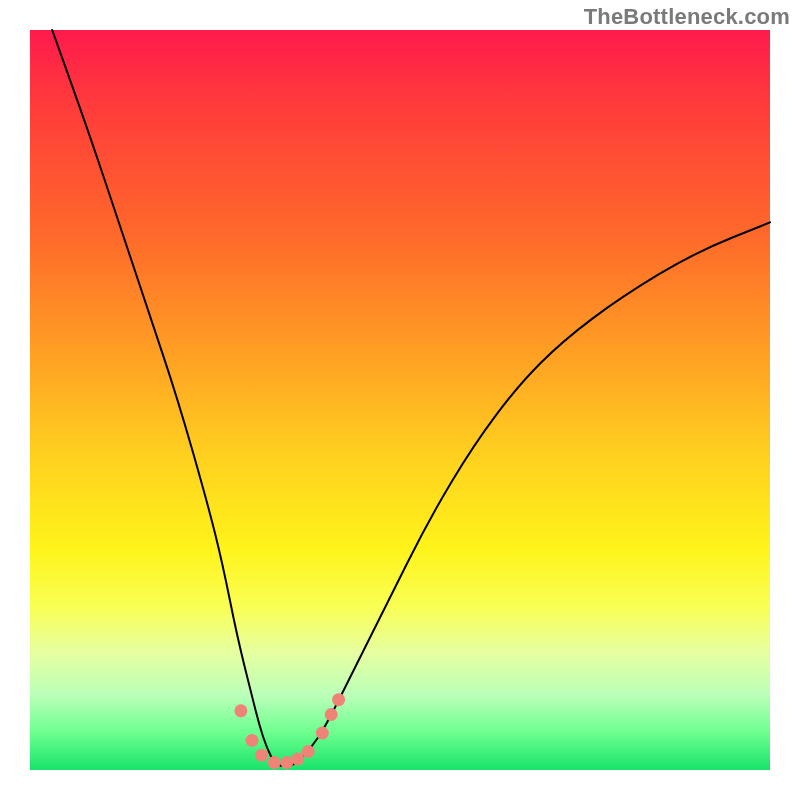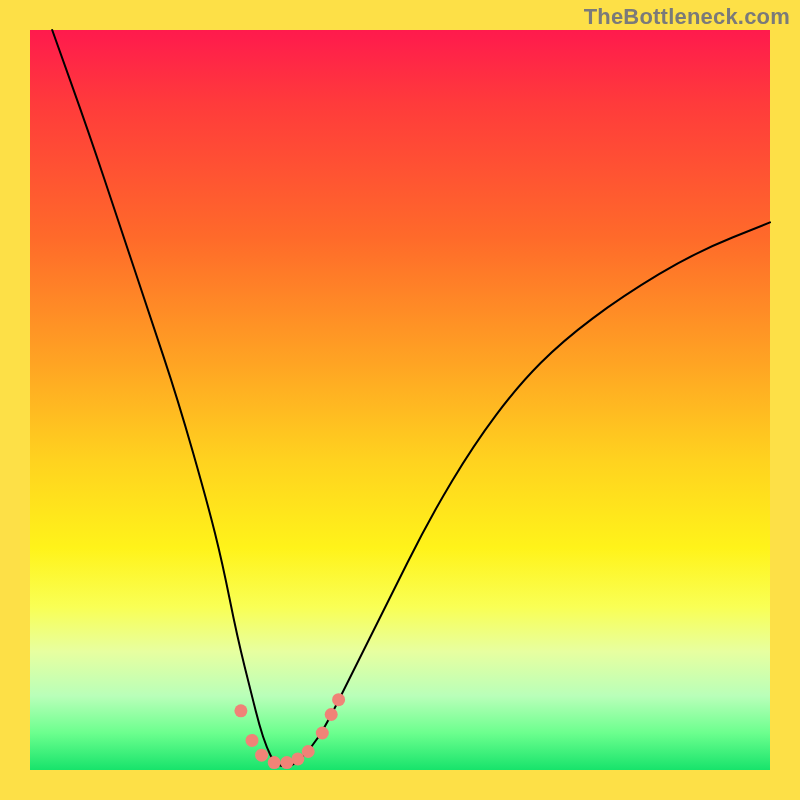--- a/index.html
+++ b/index.html
@@ -10,21 +10,21 @@
     overflow: hidden;
     background: #000;
     font-family: Arial, Helvetica, sans-serif;
   }
   .frame {
     position: absolute;
     top: 0;
     left: 0;
     width: 800px;
     height: 800px;
-    background: #fde047;
+    background: #ffffff;
   }
   .plot-area {
     position: absolute;
     top: 30px;
     left: 30px;
     width: 740px;
     height: 740px;
     background: linear-gradient(
       to bottom,
       #ff1a4d 0%,

